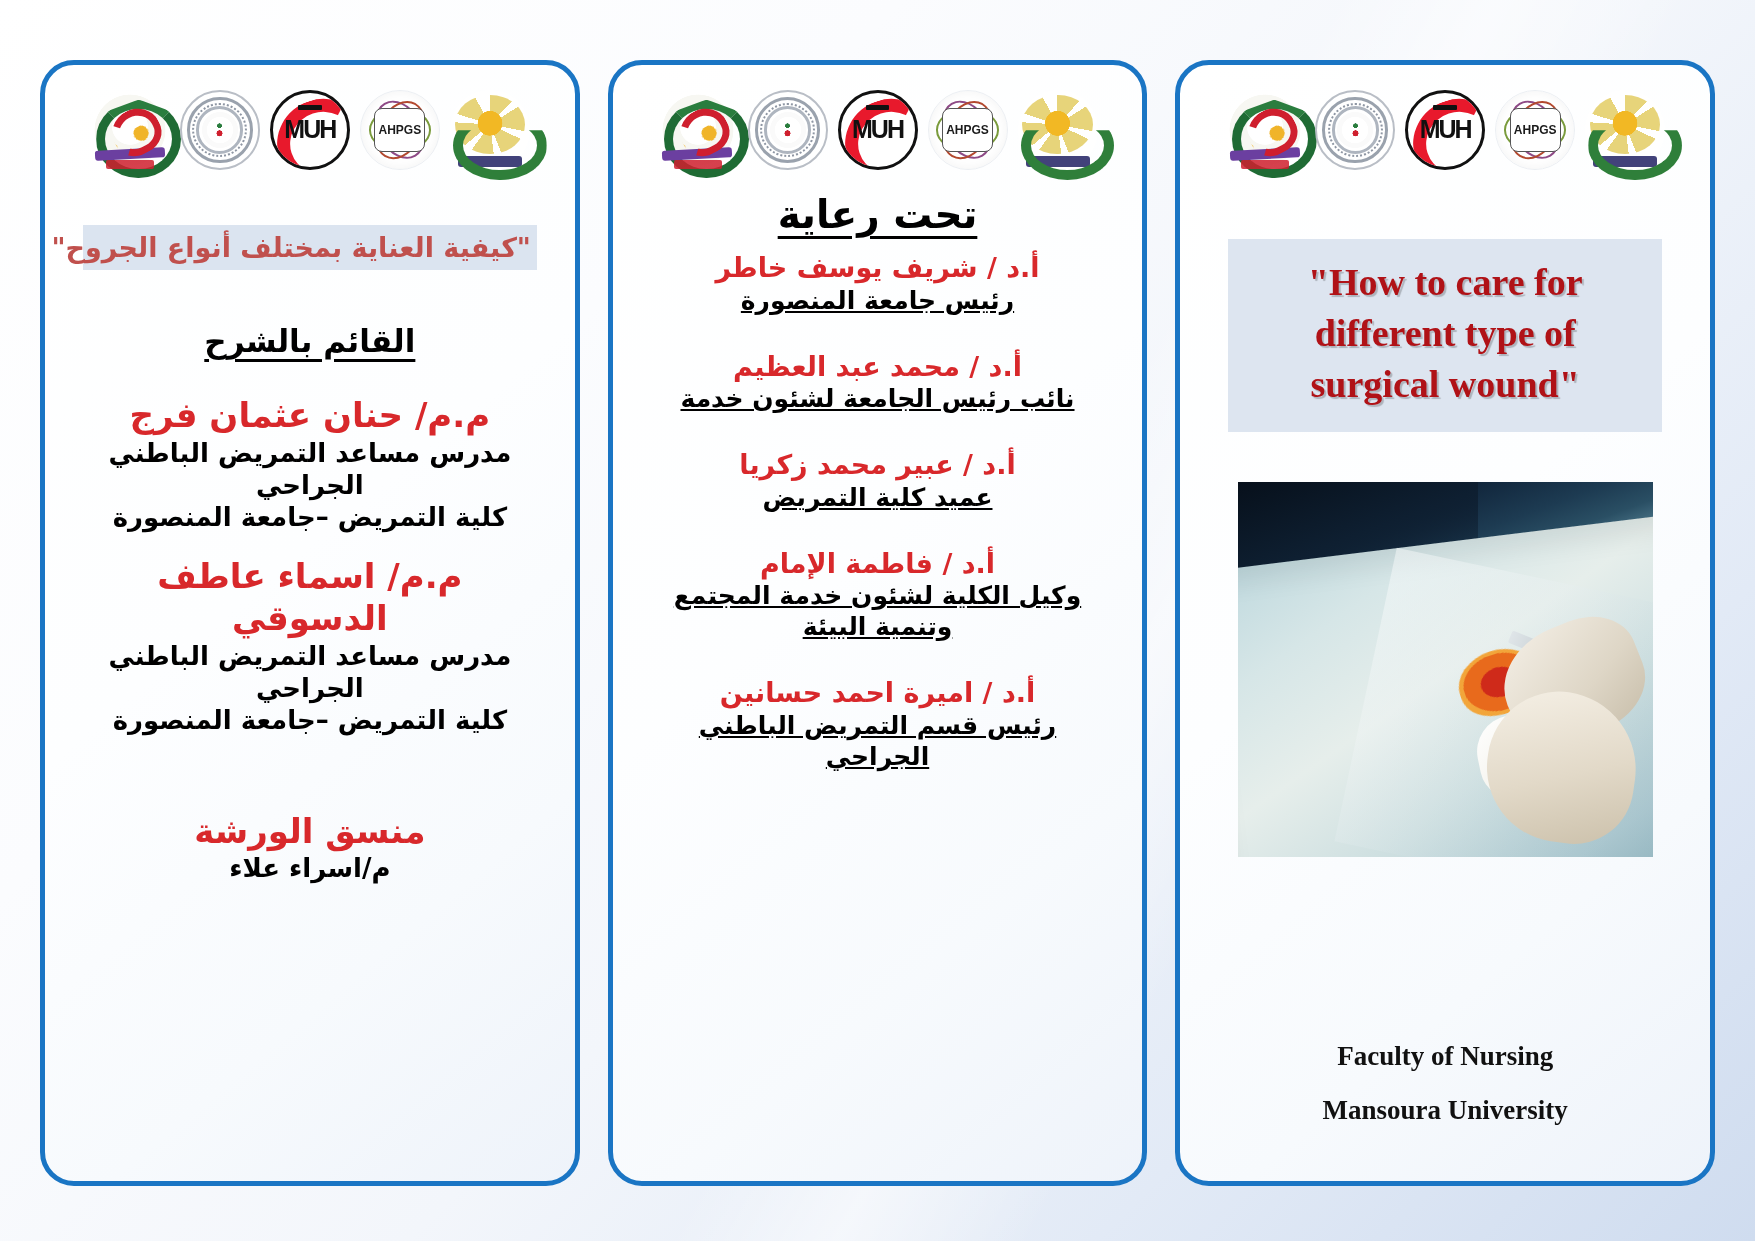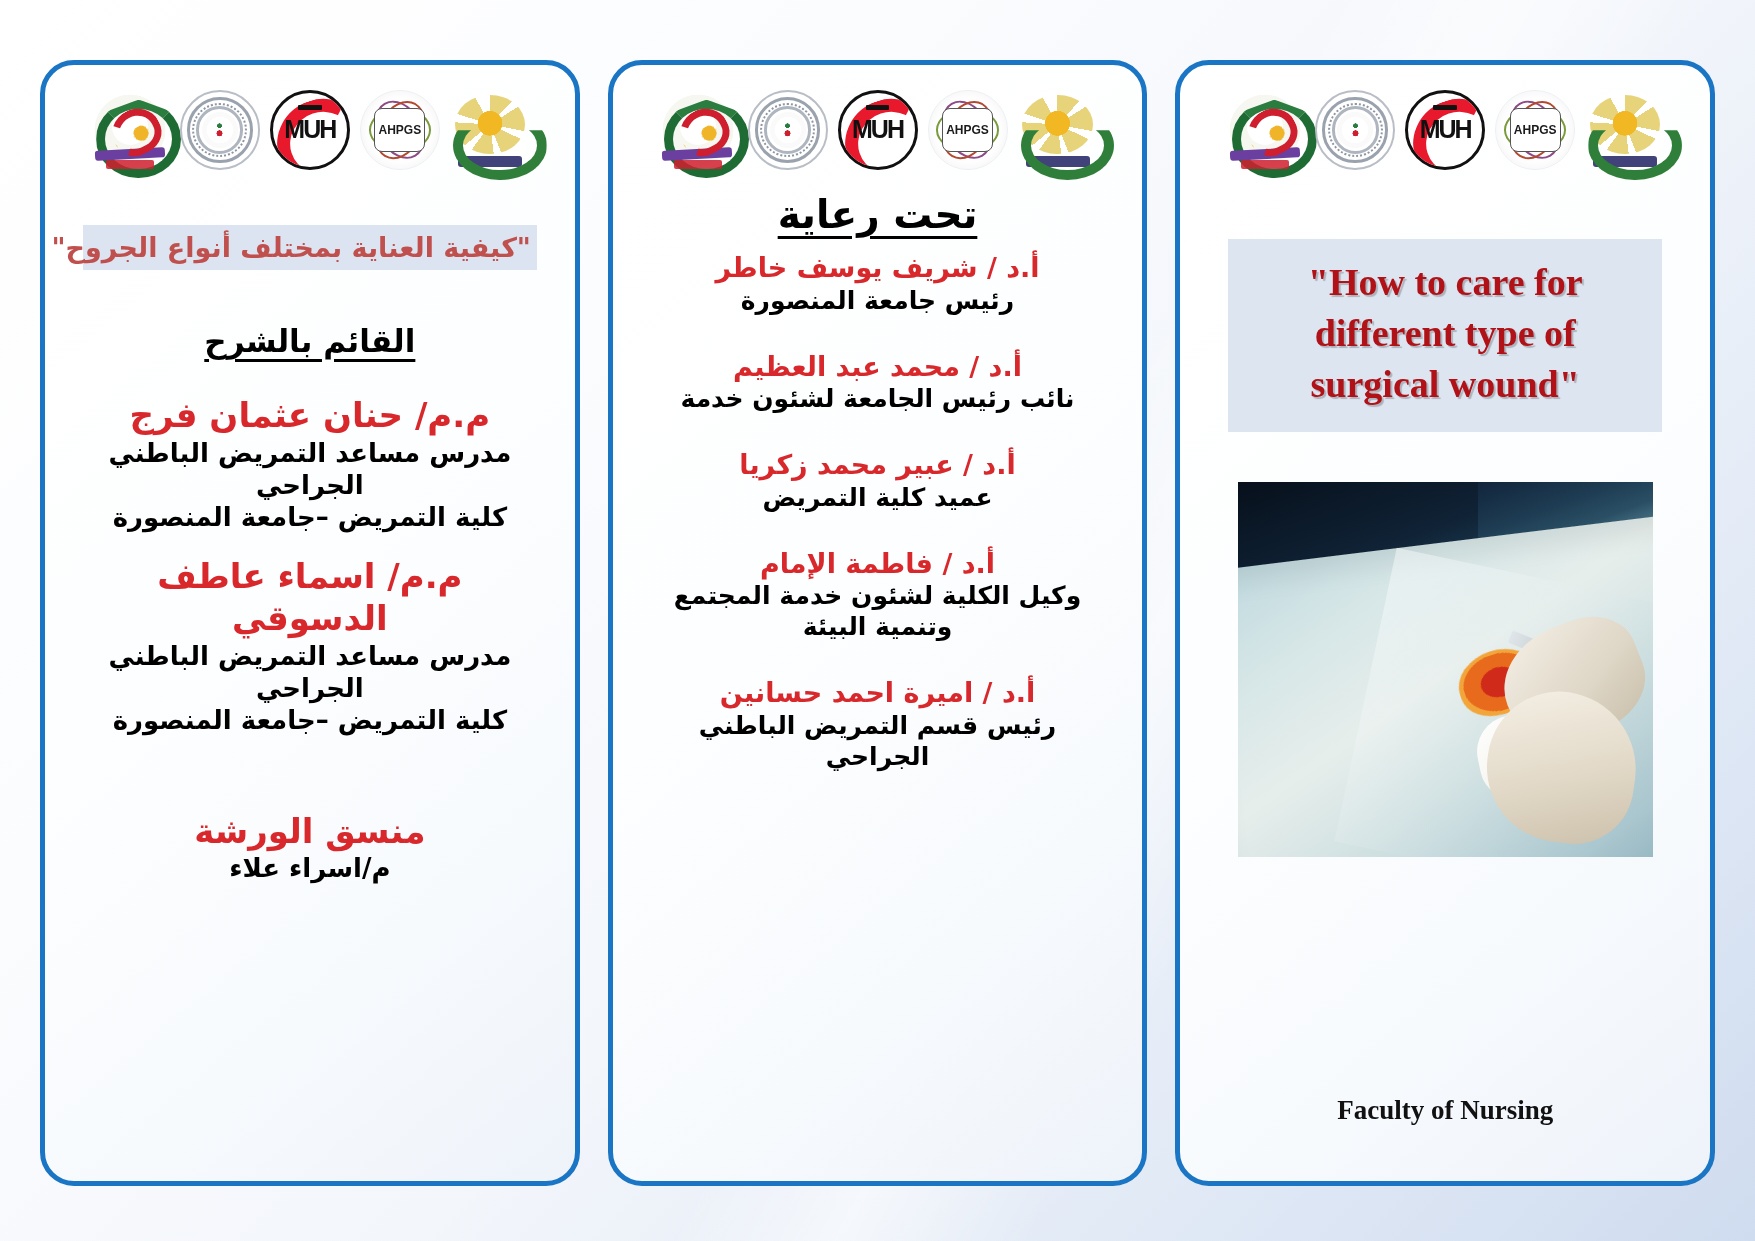--- a/index.html
+++ b/index.html
@@ -308,20 +308,21 @@
   .p2-name {
     font-size: 27px;
     font-weight: 700;
     color: #d8282b;
     margin-top: 12px;
   }
   .p2-role {
     font-size: 25px;
     font-weight: 700;
     color: #000000;
+    text-decoration: underline;
   }
   .p2-small {
     font-size: 18px;
     font-weight: 700;
     color: #000000;
   }
 
   
   .en-title-box {
     width: 88%;
@@ -600,17 +601,18 @@
       <div class="drape2"></div>
       <div class="wound"></div>
       <div class="instrument"></div>
       <div class="glove-a"></div>
       <div class="gauze"></div>
       <div class="glove-b"></div>
     </div>
 
     <div class="en-footer">
       <div>Faculty of Nursing</div>
+      <div>Mansoura University</div>
     </div>
 
   </div>
 
 </div>
 
 </body></html>

